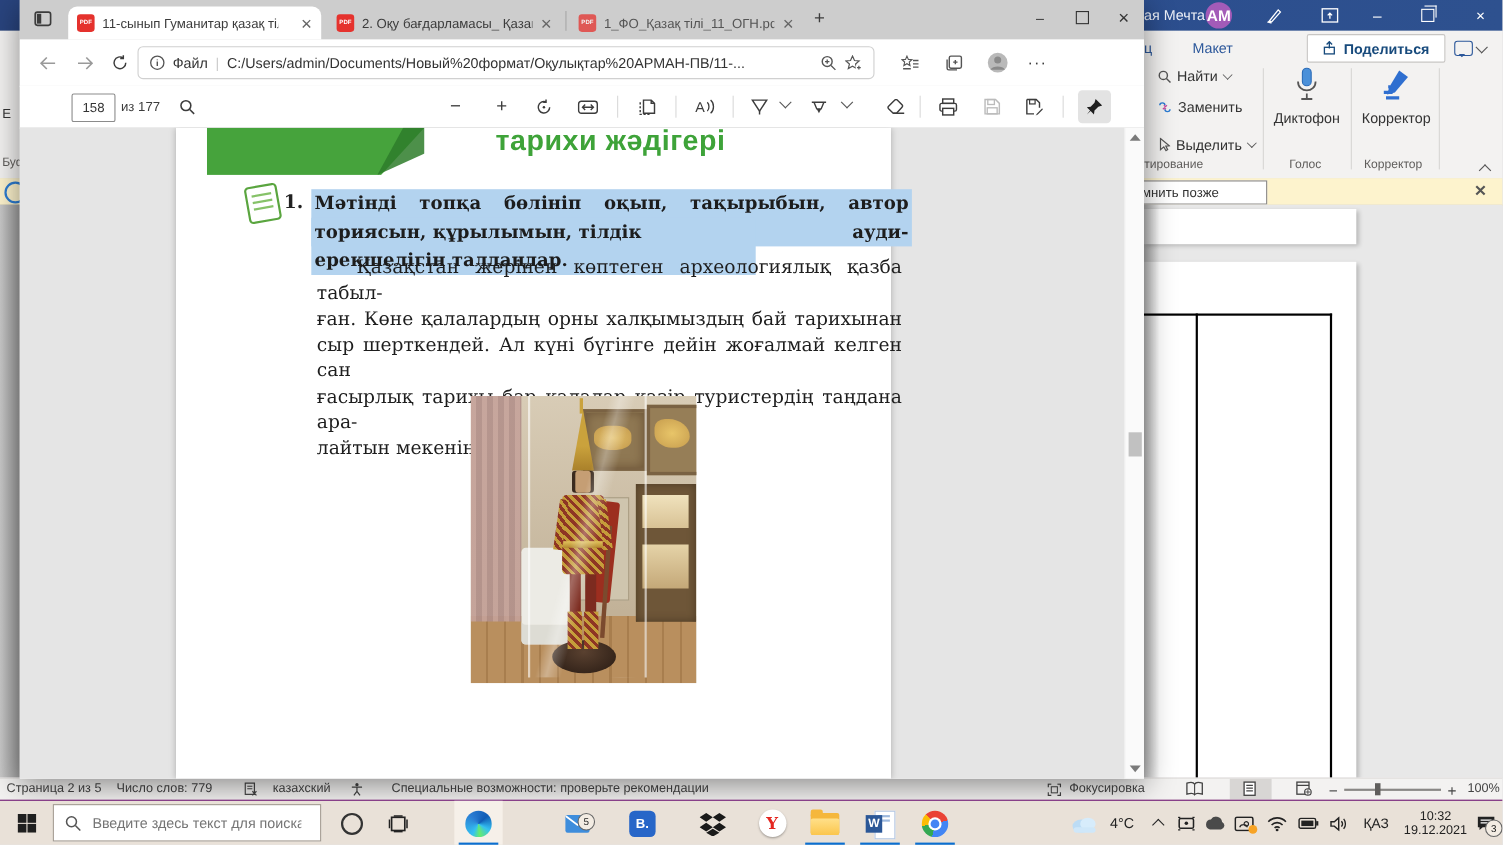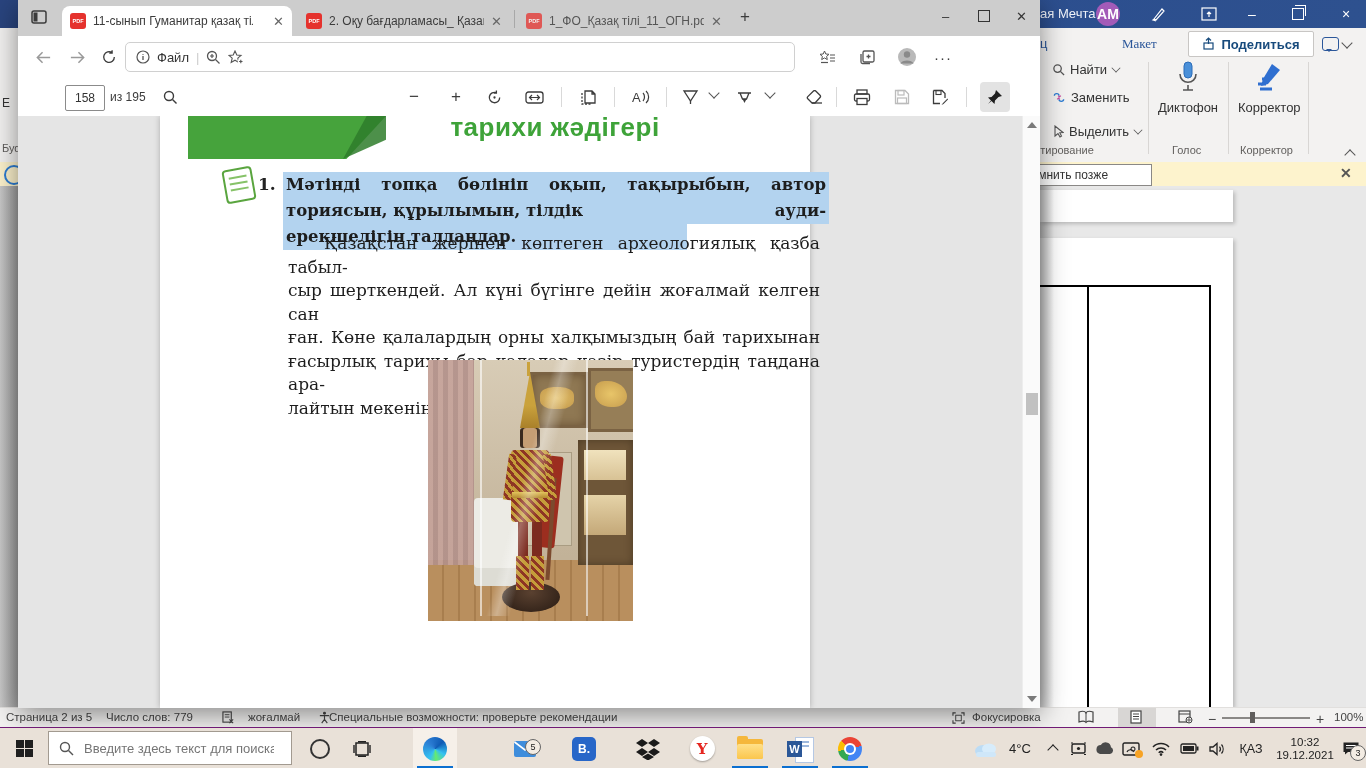--- a/index.html
+++ b/index.html
@@ -106,21 +106,21 @@
   <span class="wt-btn" style="left:1278px;">
     <span style="width:10px;height:10px;border:1.3px solid #fff;position:relative;display:block;">
         <span style="position:absolute;left:2px;top:-4px;width:10px;height:10px;border-top:1.3px solid #fff;border-right:1.3px solid #fff;"></span>
       </span>
   </span>
   <span class="wt-btn" style="left:1326px;">×</span>
 </div>
 
 <div class="abs word-ribbon">
   <span class="rtab" style="left:1040px;color:#2b579a;">ц</span>
-  <span class="rtab" style="left:1122px;color:#2b579a;font-family:Liberation Serif, serif;">Макет</span>
+  <span class="rtab" style="left:1084px;color:#2b579a;">Макет</span>
   <span class="share-btn">
     <svg width="14" height="14" viewBox="0 0 14 14">
         <rect x="2" y="6" width="9" height="6" fill="none" stroke="#174a7c" stroke-width="1.2"></rect>
         <path d="M6.5 7 V1.5 M4 3.5 l2.5-2.5 2.5 2.5" stroke="#174a7c" stroke-width="1.2" fill="none"></path>
       </svg>
     <span>Поделиться</span>
   </span>
   <span class="cmt-btn">
       <span class="bubble"></span>
       <span class="chev"></span>
@@ -196,28 +196,28 @@
 <div class="abs word-status">
   <span class="ws-item" style="left:6px;">Страница 2 из 5</span>
   <span class="ws-item" style="left:106px;">Число слов: 779</span>
   <span class="ws-item ico" style="left:222px;top:3px;">
     <svg width="13" height="13" viewBox="0 0 14 14">
         <rect x="1" y="1" width="9" height="11" fill="none" stroke="#444" stroke-width="1.2"></rect>
         <path d="M3 4 H8 M3 6.5 H8" stroke="#444" stroke-width="1"></path>
         <path d="M8 9 l4 4 M12 9 l-4 4" stroke="#444" stroke-width="1.2"></path>
       </svg>
   </span>
-  <span class="ws-item" style="left:248px;">жоғалмай</span>
+  <span class="ws-item" style="left:248px;">казахский</span>
   <span class="ws-item ico" style="left:318px;top:3px;">
     <svg width="13" height="13" viewBox="0 0 14 14">
         <circle cx="7" cy="2.5" r="1.6" fill="#444"></circle>
         <path d="M2 5 H12 M7 5 V9 M7 9 L4 13 M7 9 L10 13" stroke="#444" stroke-width="1.2" fill="none"></path>
       </svg>
   </span>
-  <span class="ws-item" style="left:329px;text-align:right;">Специальные возможности: проверьте рекомендации</span>
+  <span class="ws-item" style="left:356px;text-align:right;">Специальные возможности: проверьте рекомендации</span>
   <span class="ws-item ico" style="left:952px;top:4px;">
     <svg width="13" height="12" viewBox="0 0 14 13">
         <path d="M1 4 V1 H4 M10 1 h3 v3 M13 9 v3 h-3 M4 12 H1 V9" fill="none" stroke="#444" stroke-width="1.2"></path>
         <rect x="4" y="3.5" width="6" height="6" fill="none" stroke="#444" stroke-width="1"></rect>
       </svg>
   </span>
   <span class="ws-item" style="left:972px;">Фокусировка</span>
   <span class="ws-item ico" style="left:1078px;top:2px;">
     <svg width="16" height="14" viewBox="0 0 16 14">
         <path d="M1 2 C4 1,7 1,8 3 C9 1,12 1,15 2 V12 C12 11,9 11,8 12.5 C7 11,4 11,1 12 Z" fill="none" stroke="#444" stroke-width="1.2"></path>
@@ -294,20 +294,21 @@
           <path d="M15 9 A6 6 0 1 1 12.5 4.2 M12.5 1.5 V4.7 H9.3" fill="none" stroke="#3c3c3c" stroke-width="1.5"></path>
         </svg>
     </span>
     <div class="addr">
       <svg width="14" height="14" viewBox="0 0 14 14">
           <circle cx="7" cy="7" r="6" fill="none" stroke="#555" stroke-width="1.2"></circle>
           <path d="M7 6 V10 M7 4 V4.8" stroke="#555" stroke-width="1.3"></path>
         </svg>
       <span>Файл</span>
       <span class="sep">|</span>
+      <span style="white-space:nowrap;overflow:hidden;flex:1;">C:/Users/admin/Documents/Новый%20формат/Оқулықтар%20АРМАН-ПВ/11-...</span>
       <svg width="15" height="15" viewBox="0 0 15 15">
           <circle cx="6" cy="6" r="4.5" fill="none" stroke="#555" stroke-width="1.3"></circle>
           <path d="M9.5 9.5 L13.5 13.5 M4 6 H8 M6 4 V8" stroke="#555" stroke-width="1.2"></path>
         </svg>
       <svg width="16" height="15" viewBox="0 0 16 15">
           <path d="M7 1 L8.8 5 L13 5.4 L9.8 8.2 L10.8 12.4 L7 10.2 L3.2 12.4 L4.2 8.2 L1 5.4 L5.2 5Z" fill="none" stroke="#555" stroke-width="1.1"></path>
           <circle cx="12.8" cy="11.5" r="3" fill="#fff"></circle>
           <path d="M12.8 9.8 v3.4 M11.1 11.5 h3.4" stroke="#555" stroke-width="1.1"></path>
         </svg>
     </div>
@@ -330,21 +331,21 @@
           <circle cx="10" cy="10" r="9" fill="#b9b9b9"></circle>
           <circle cx="10" cy="7.5" r="3.2" fill="#8a8a8a"></circle>
           <path d="M3.5 16.5 c1.5-4,11.5-4,13 0" fill="#8a8a8a"></path>
         </svg>
     </span>
     <span class="nav-ico" style="left:912px;font-size:15px;color:#3c3c3c;letter-spacing:1px;">···</span>
   </div>
 
   <div class="edge-pdftb">
     <input class="pg-input" value="158" style="">
-    <span class="pg-total">из 195</span>
+    <span class="pg-total">из 177</span>
     <span class="tb-ico" style="left:138px;">
       <svg width="15" height="15" viewBox="0 0 15 15">
           <circle cx="6" cy="6" r="4.5" fill="none" stroke="#3c3c3c" stroke-width="1.4"></circle>
           <path d="M9.5 9.5 L13.5 13.5" stroke="#3c3c3c" stroke-width="1.4"></path>
         </svg>
     </span>
     <span class="tb-ico" style="left:382px;font-size:17px;">−</span>
     <span class="tb-ico" style="left:424px;font-size:17px;">+</span>
     <span class="tb-ico" style="left:462px;">
       <svg width="17" height="17" viewBox="0 0 18 18">
@@ -434,22 +435,22 @@
           <i style="top:12px;"></i>
           <i style="top:18px;"></i>
       </div>
       <span class="tasknum">1.</span>
 
       <div class="taskline serif jline" style="top:56px;">Мәтінді топқа бөлініп оқып, тақырыбын, автор көзқарасын, ауди-</div>
       <div class="taskline serif" style="top:82px;width:398px;">ториясын, құрылымын, тілдік ерекшелігін талдаңдар.</div>
 
       <div class="para serif" style="top:116px;">
         <div class="indent">Қазақстан жерінен көптеген археологиялық қазба табыл-</div>
+        <div>ған. Көне қалалардың орны халқымыздың бай тарихынан</div>
         <div>сыр шерткендей. Ал күні бүгінге дейін жоғалмай келген сан</div>
-        <div>ған. Көне қалалардың орны халқымыздың бай тарихынан</div>
         <div>ғасырлық тарихы бар қалалар қазір туристердің таңдана ара-</div>
         <div class="last">лайтын мекеніне айналды.</div>
       </div>
 
       <div class="photo">
         <div class="abs" style="left:0;top:200px;width:205px;height:61px;background:repeating-linear-gradient(90deg,#b98f5e 0 14px,#a87e4e 14px 16px);"></div>
         <div class="abs" style="left:0;top:0;width:46px;height:205px;background:repeating-linear-gradient(90deg,#c5a29a 0 5px,#b2908a 5px 10px);opacity:.9;"></div>
         <div class="abs" style="left:46px;top:138px;width:44px;height:88px;background:#ecebe5;border-radius:4px;box-shadow:inset 0 -18px 0 #dddcd4;"></div>
         <div class="abs" style="left:102px;top:12px;width:52px;height:50px;background:#8f7853;border:3px solid #7a6243;box-shadow:inset 0 0 10px #6b5336;">
           <div class="abs" style="left:7px;top:12px;width:34px;height:22px;background:radial-gradient(#e3c06a,#c3994c);border-radius:40%;"></div>

